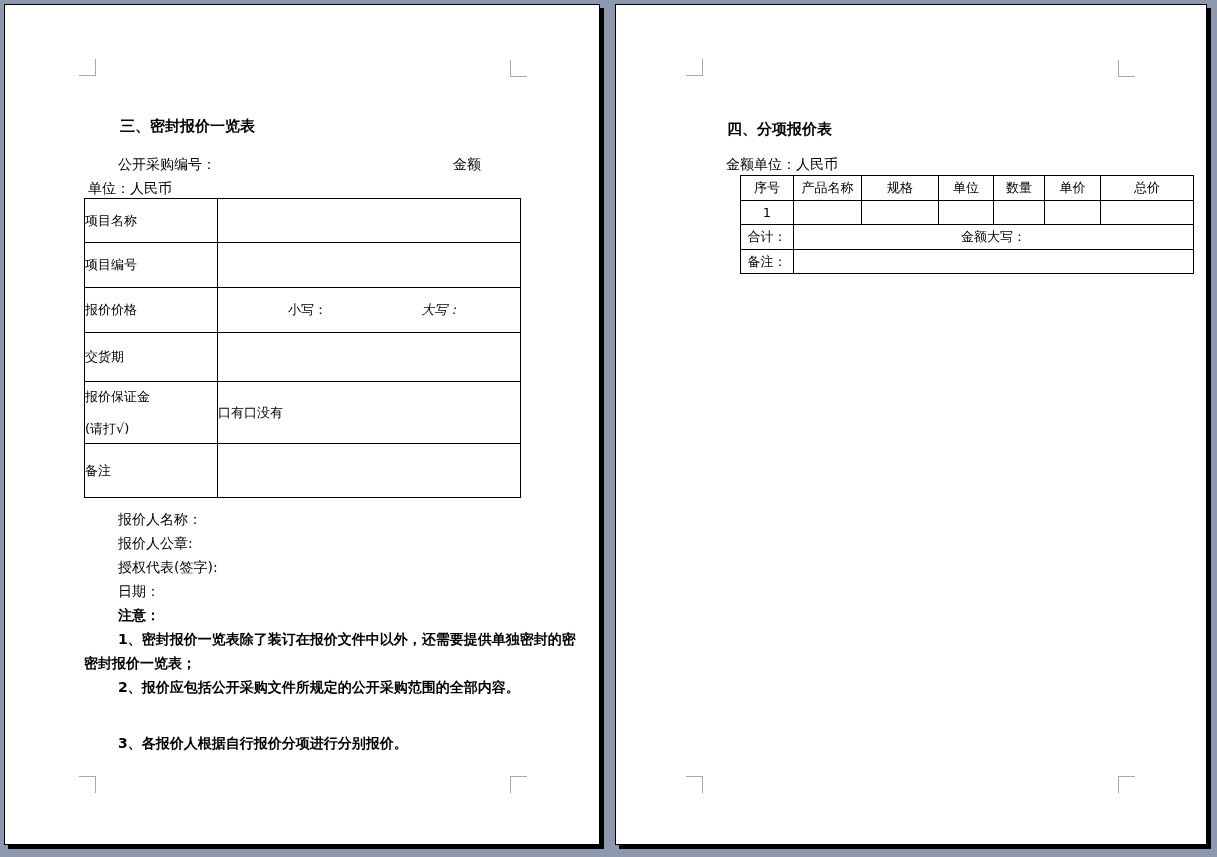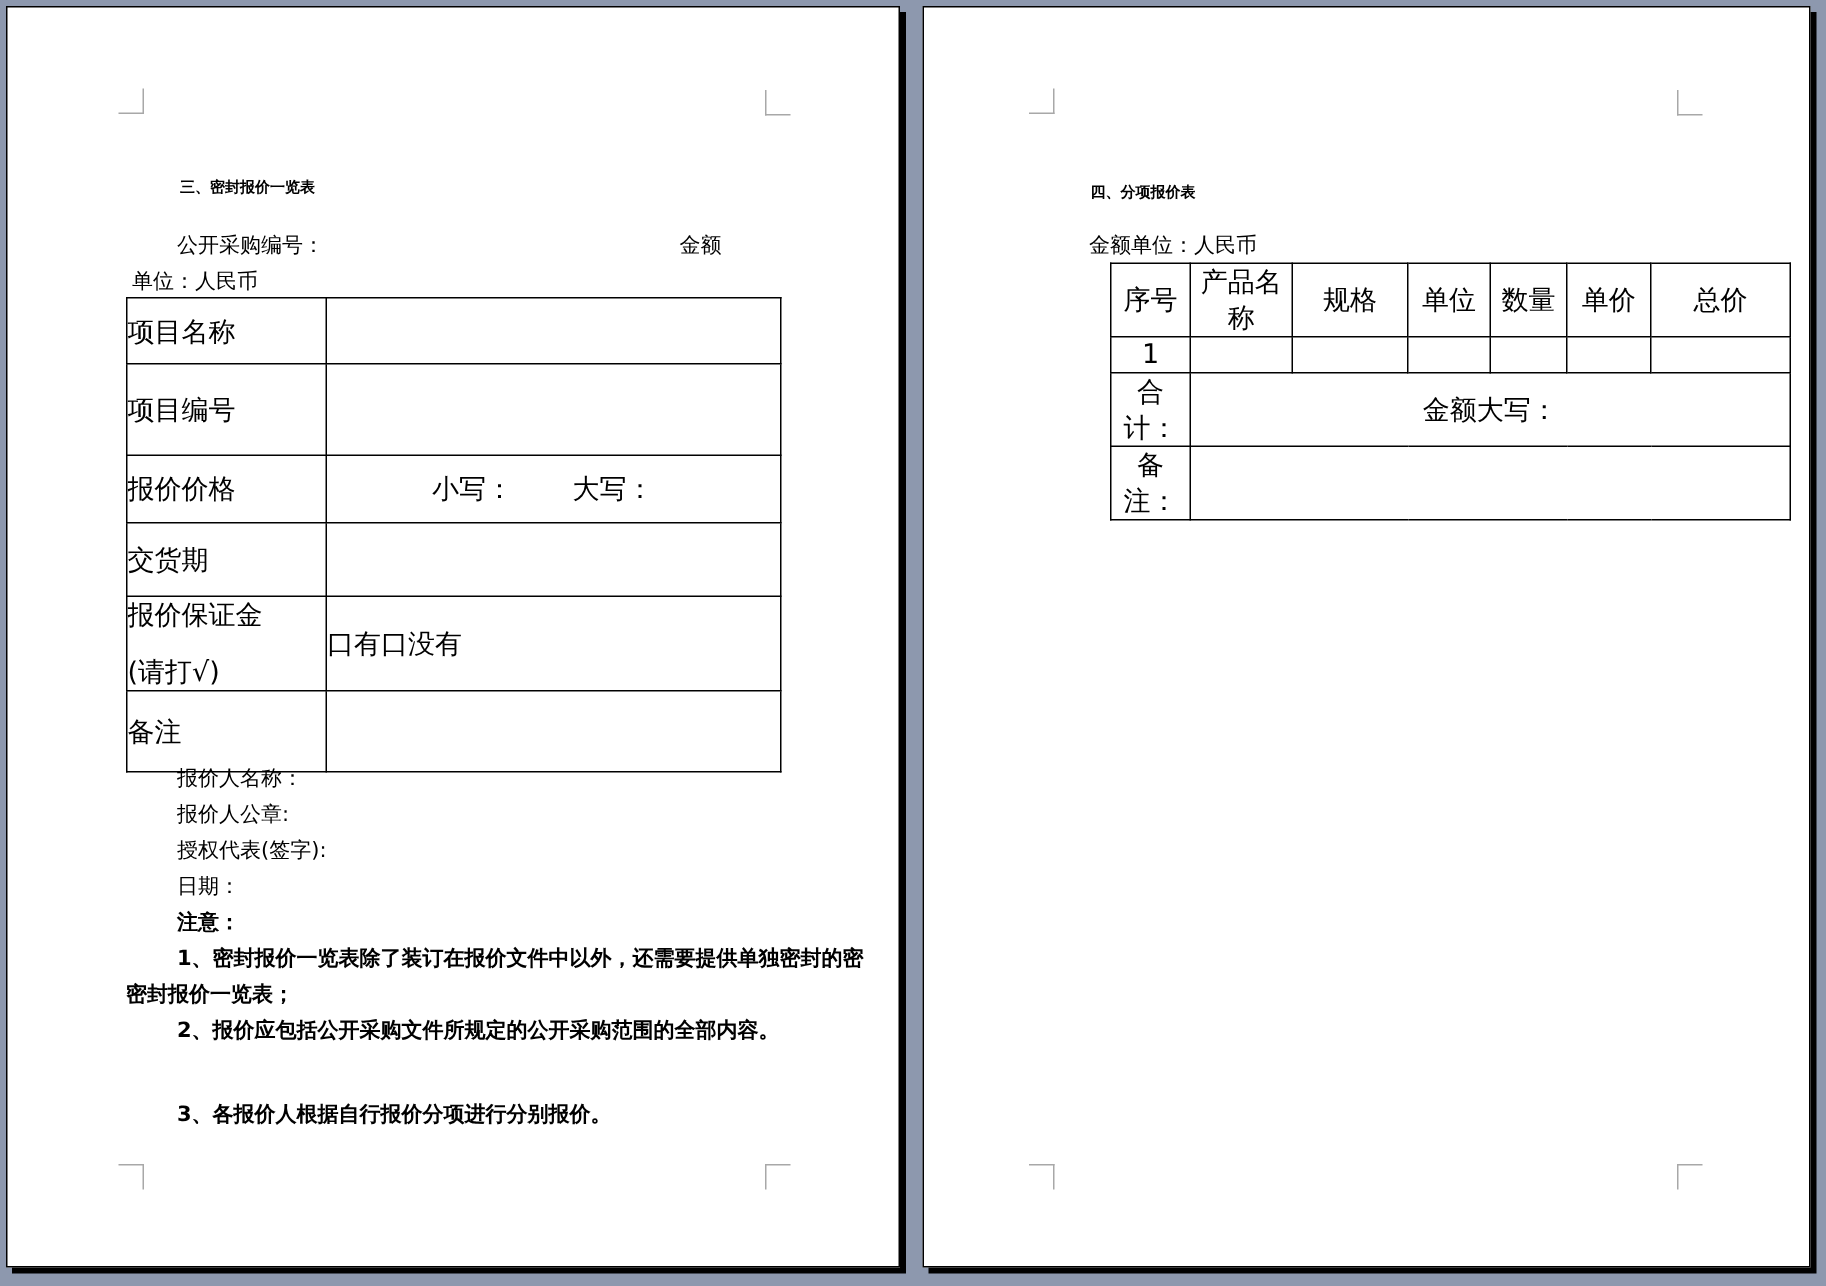--- a/index.html
+++ b/index.html
@@ -28,39 +28,39 @@
   .crop.bl { border-right:1px solid #a8a8a8; border-top:1px solid #a8a8a8; }
   .crop.br { border-left:1px solid #a8a8a8;  border-top:1px solid #a8a8a8; }
 
   .tline {
     position:absolute;
     white-space:nowrap;
     font-size:14px;
     line-height:18px;
   }
   .bold { font-weight:bold; }
-  .title { font-size:10px; font-weight:bold; }
+  .title { font-size:15px; font-weight:bold; }
 
   table {
     border-collapse:collapse;
     table-layout:fixed;
     position:absolute;
-    font-size:18px;
+    font-size:13px;
   }
   td {
     border:1px solid #000;
     vertical-align:middle;
     overflow:hidden;
   }
   
   #sealed-table { left:79px; top:193px; width:436px; }
   #sealed-table td.lbl { text-align:left; }
   #sealed-table td.val { text-align:left; }
   #sealed-table .price-small { margin-left:70px; }
-  #sealed-table .price-big   { margin-left:34px; }
+  #sealed-table .price-big   { margin-left:90px;font-style:italic; }
   #sealed-table .deposit-l2  { margin-top:14px; }
   #sealed-table td.center-val { text-align:left; }
 
   
   #itemized-table { left:124px; top:170px; width:453px; }
   #itemized-table td { text-align:center; }
 </style>
 </head>
 <body>
 
@@ -80,21 +80,21 @@
   <table id="sealed-table">
     <colgroup>
         <col style="width:133px">
         <col style="width:303px">
       </colgroup>
     <tbody>
         <tr style="height:44px;">
       <td class="lbl">项目名称</td>
       <td class="val"></td>
     </tr>
-    <tr style="height:61px;">
+    <tr style="height:45px;">
       <td class="lbl">项目编号</td>
       <td class="val"></td>
     </tr>
     <tr style="height:45px;">
       <td class="lbl">报价价格</td>
       <td class="val">
         <span class="price-small">小写：</span>
         <span class="price-big">大写：</span>
       </td>
     </tr>

